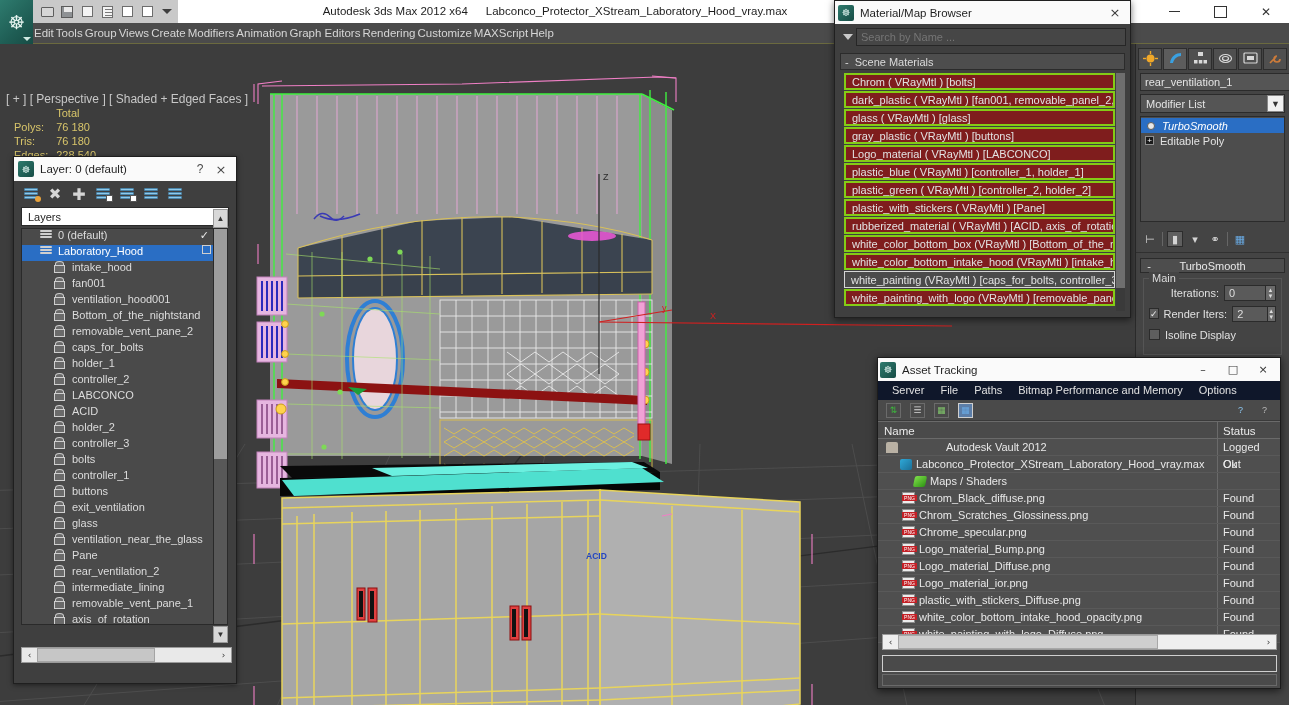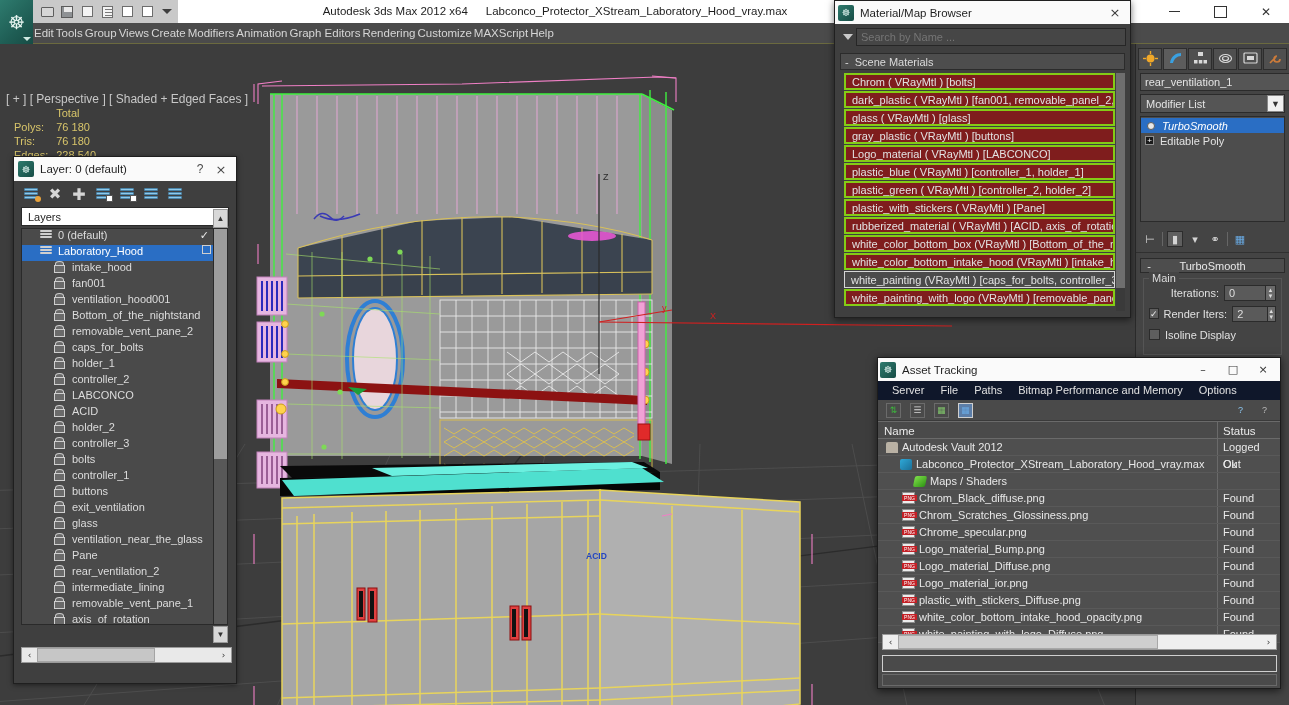--- a/index.html
+++ b/index.html
@@ -225,21 +225,21 @@
   .at-toolbar .ti.act{ border-color:#cfcfcf; }
   .at-toolbar .spacer{ flex:1; }
   .at-head{ height:18px; display:flex; background:#4a4a4a; border-top:1px solid #6a6a6a; border-bottom:1px solid #6a6a6a;}
   .at-head .c1{ flex:1; padding-left:6px; line-height:18px; color:#eaeaea; font-size:11.5px; border-right:1px solid #6a6a6a;}
   .at-head .c2{ width:62px; padding-left:5px; line-height:18px; color:#eaeaea; font-size:11.5px;}
   .at-body{ height:204px; overflow:hidden; background:#4f4f4f;}
   .arow{ height:17px; display:flex; border-bottom:1px solid #595959;}
   .arow .n{ flex:1; display:flex; align-items:center; color:#e8e8e8; font-size:11px;
       border-right:1px solid #6a6a6a; overflow:hidden; white-space:nowrap;}
   .arow .s{ width:62px; padding-left:5px; line-height:17px; color:#e8e8e8; font-size:11px;}
-  .ind1{ padding-left:8px;} .ind2{padding-left:22px;} .ind3{padding-left:36px;} .ind4{padding-left:24px;}
+  .ind1{ padding-left:8px;gap:44px;} .ind2{padding-left:22px;} .ind3{padding-left:36px;} .ind4{padding-left:24px;}
   .ico-vault{ width:12px;height:11px;margin-right:4px; background:#b9b1a4; border-radius:2px 2px 0 0; flex:0 0 12px;}
   .ico-max{ width:12px;height:11px;margin-right:4px; background:linear-gradient(135deg,#2ea8d8,#1b6f97); border-radius:2px; flex:0 0 12px;}
   .ico-maps{ width:12px;height:11px;margin-right:4px; background:linear-gradient(135deg,#7fe04a,#2f9415); border-radius:2px; transform:skewX(-12deg); flex:0 0 12px;}
   .ico-png{ width:13px;height:12px;margin-right:4px; background:#ececec; border:1px solid #8d8d8d;
      position:relative; flex:0 0 13px;}
   .ico-png:after{ content:"PNG"; position:absolute; left:-1px; top:2px; width:15px; height:6px;
      background:#c32026; color:#fff; font-size:5px; line-height:6px; text-align:center; font-family:"Liberation Sans",sans-serif;}
   .at-hscroll{ position:absolute; left:4px; bottom:38px; width:395px; height:16px; background:#efefef;border:1px solid #9a9a9a;
      display:flex; align-items:center;}
   .at-hscroll .ar{ width:15px; text-align:center; color:#333; font-size:9px;font-family:"DejaVu Sans",sans-serif;}

